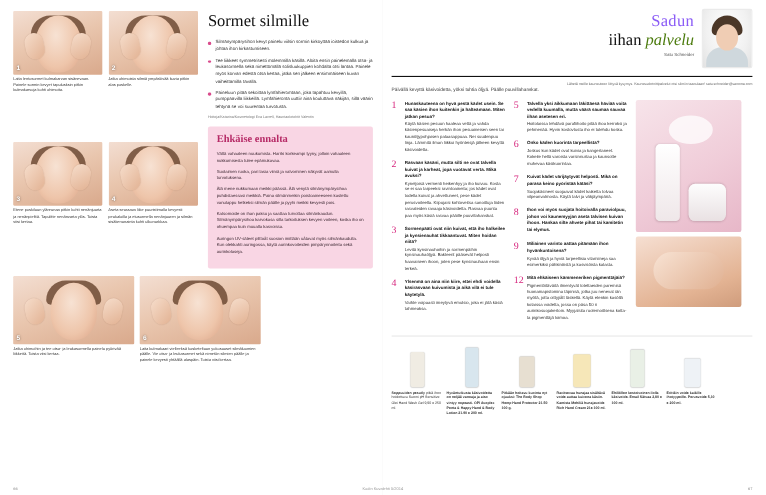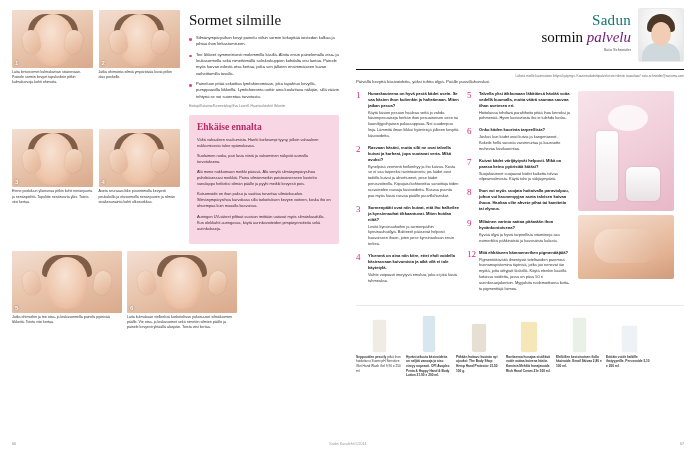--- a/index.html
+++ b/index.html
@@ -80,23 +80,23 @@
   .folio{position:absolute;bottom:4px;font-size:3.6px;color:#888;}
   .folio-left{left:12px;}
   .folio-right{right:12px;}
   .folio-center{
     position:absolute;bottom:4px;left:0;width:696px;text-align:center;font-size:3.6px;color:#999;
   }
 
   
   .masthead{display:flex;justify-content:flex-end;align-items:flex-start;gap:7px;height:58px;}
   .mh-text{text-align:right;padding-top:4px;}
-  .mh-text .l1{font-family:"Liberation Serif", serif;font-size:15px;letter-spacing:.3px;color:#0f766e;}
+  .mh-text .l1{font-family:"Liberation Serif", serif;font-size:15px;letter-spacing:.3px;color:#8b5cf6;}
   .mh-text .l2{font-family:"Liberation Serif", serif;font-size:15px;color:#111;}
-  .mh-text .l2 i{color:#701a75;}
+  .mh-text .l2 i{color:#4d7c0f;}
   .mh-text .l3{font-size:4px;color:#555;margin-top:1px;}
   .mh-portrait{
     width:44px;height:52px;border-radius:2px;
     background:radial-gradient(ellipse at 50% 35%,#ffffff 0%,#f1f1f1 60%,#e2e2e2 100%);
     border:1px solid #eaeaea;position:relative;overflow:hidden;
   }
   .mh-portrait .ph-hair{position:absolute;left:50%;top:5px;transform:translateX(-50%);width:28px;height:18px;border-radius:14px 14px 4px 4px;background:#4b3728;}
   .mh-portrait .ph-face{position:absolute;left:50%;top:13px;transform:translateX(-50%);width:20px;height:24px;border-radius:50%;background:#f0cdb4;}
   .mh-portrait .ph-body{position:absolute;left:50%;bottom:0;transform:translateX(-50%);width:38px;height:18px;border-radius:14px 14px 0 0;background:#cfd8dd;}
   .mh-rule{border:0;border-top:1px solid #111;margin:3px 0 4px;}
@@ -258,21 +258,21 @@
   </div>
 
   <div class="gutter"></div>
 
   <div class="page page-right">
 
     <div class="masthead">
       <div class="mh-text">
         <div class="l1">Sadun</div>
         <div class="l2">
-          <span>sormin</span>
+          <span>iihan</span>
           <i>palvelu</i>
         </div>
         <div class="l3">Satu Schneider</div>
       </div>
       <div class="mh-portrait">
         <div class="ph-body"></div>
         <div class="ph-hair"></div>
         <div class="ph-face"></div>
       </div>
     </div>

